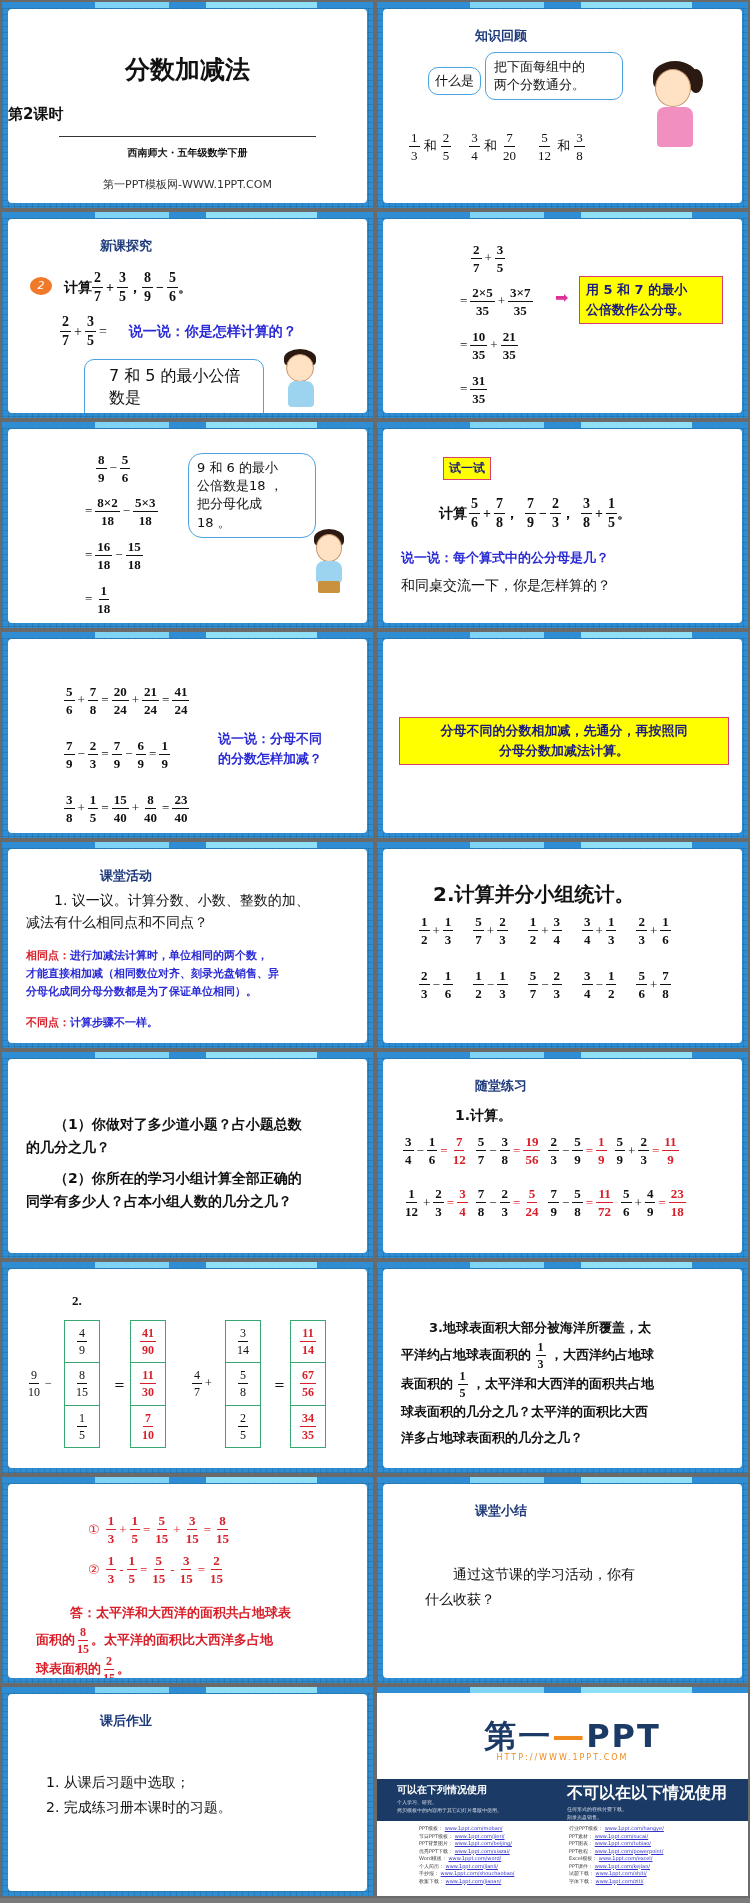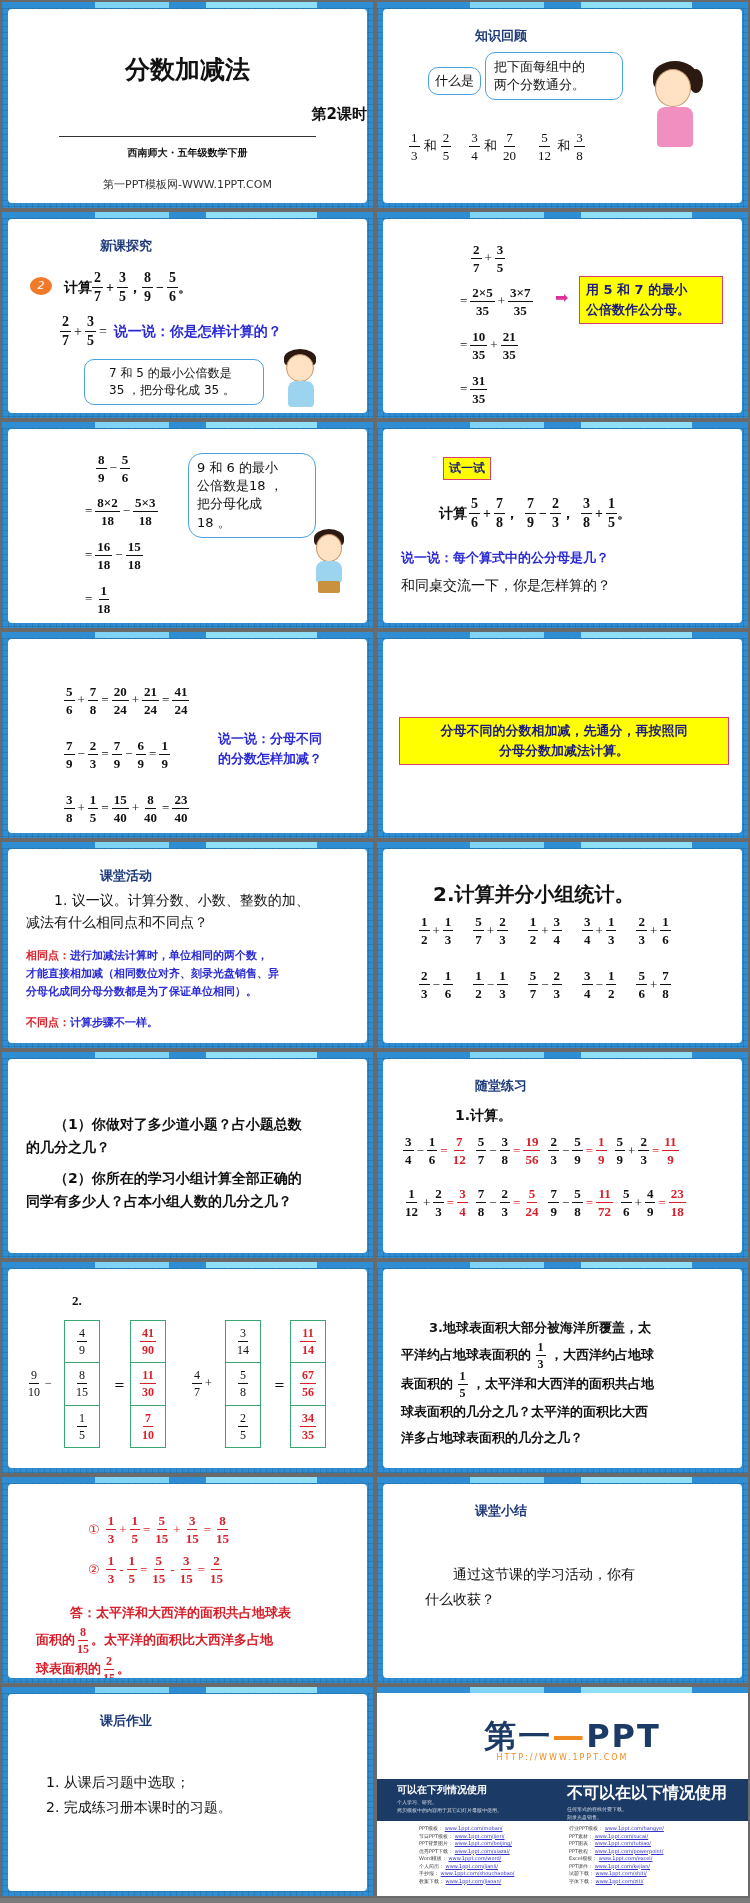--- a/index.html
+++ b/index.html
@@ -46,21 +46,21 @@
   a.lnk { color: #3333cc; text-decoration: underline; }
 </style>
 </head>
 <body>
 
 <div class="grid">
 
   <div class="slide">
     <div class="card">
       <div style="position:absolute;left:0;right:0;top:44px;text-align:center;font-size:25px;font-weight:bold;">分数加减法</div>
-      <div style="position:absolute;left:0;right:0;top:96px;text-align:right;font-size:15px;font-weight:bold;">第2课时</div>
+      <div style="position:absolute;left:0;right:0;top:96px;text-align:left;font-size:15px;font-weight:bold;">第2课时</div>
       <div style="position:absolute;left:51px;right:51px;top:127px;border-top:1px solid #333;"></div>
       <div style="position:absolute;left:0;right:0;top:137px;text-align:center;font-size:10px;font-weight:bold;">西南师大・五年级数学下册</div>
       <div style="position:absolute;left:0;right:0;top:168px;text-align:center;font-size:11px;color:#333;">第一PPT模板网-WWW.1PPT.COM</div>
     </div>
   </div>
 
   <div class="slide">
     <div class="card">
       <div class="sec-title">知识回顾</div>
       <div class="bubble" style="left:45px;top:58px;padding:4px 6px;font-size:13px;">
@@ -135,23 +135,23 @@
         <span class="frac">
             <span class="n">2</span>
             <span class="d">7</span>
           </span>
           <span class="op">+</span>
           <span class="frac">
             <span class="n">3</span>
             <span class="d">5</span>
           </span>
           <span class="op">=</span>
-        <span class="blue" style="font-weight:bold;margin-left:4px;">说一说：你是怎样计算的？</span>
-      </div>
-      <div class="bubble" style="left:76px;top:140px;width:180px;font-size:12px;padding-left:24px;">
+        <span class="blue" style="font-weight:bold;margin-left:19px;">说一说：你是怎样计算的？</span>
+      </div>
+      <div class="bubble" style="left:76px;top:140px;width:180px;font-size:16px;padding-left:24px;">
         <div>7 和 5 的最小公倍数是</div>
         <div>35 ，把分母化成 35 。</div>
       </div>
       <div class="kid" style="left:272px;top:130px;width:40px;height:62px;">
         <div class="hair" style="left:4px;top:0;width:32px;height:18px;"></div>
         <div class="head" style="left:6px;top:5px;width:28px;height:28px;"></div>
         <div class="body" style="left:8px;top:32px;width:26px;height:26px;background:#9cd4f0;"></div>
       </div>
     </div>
   </div>

